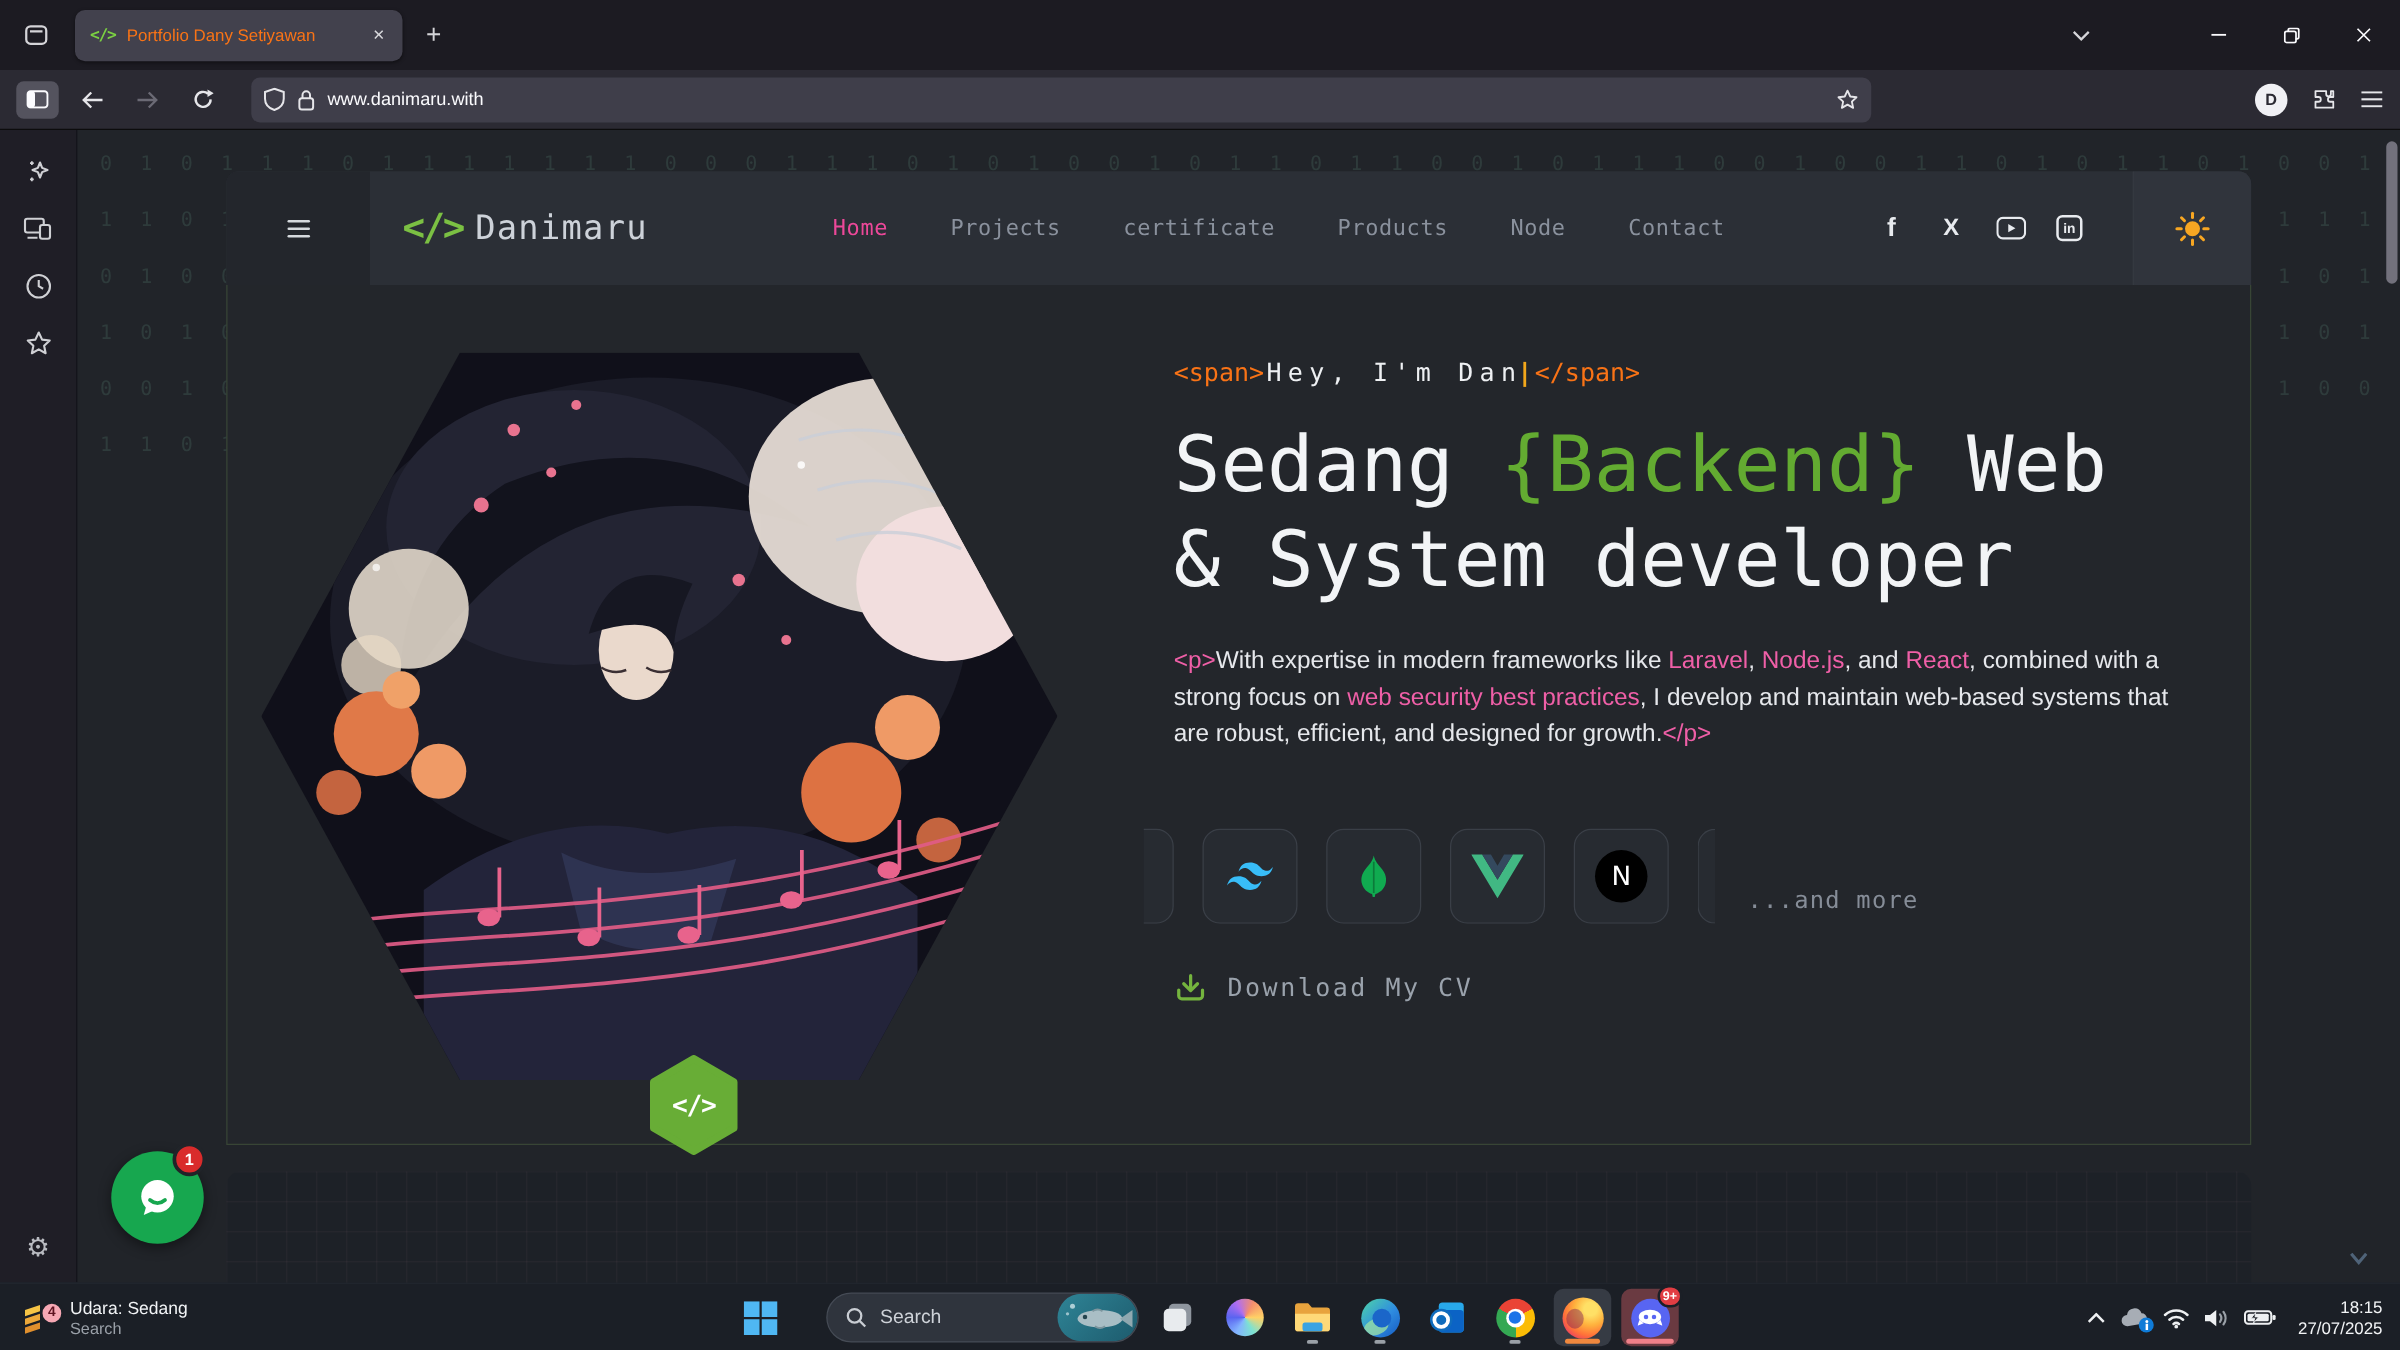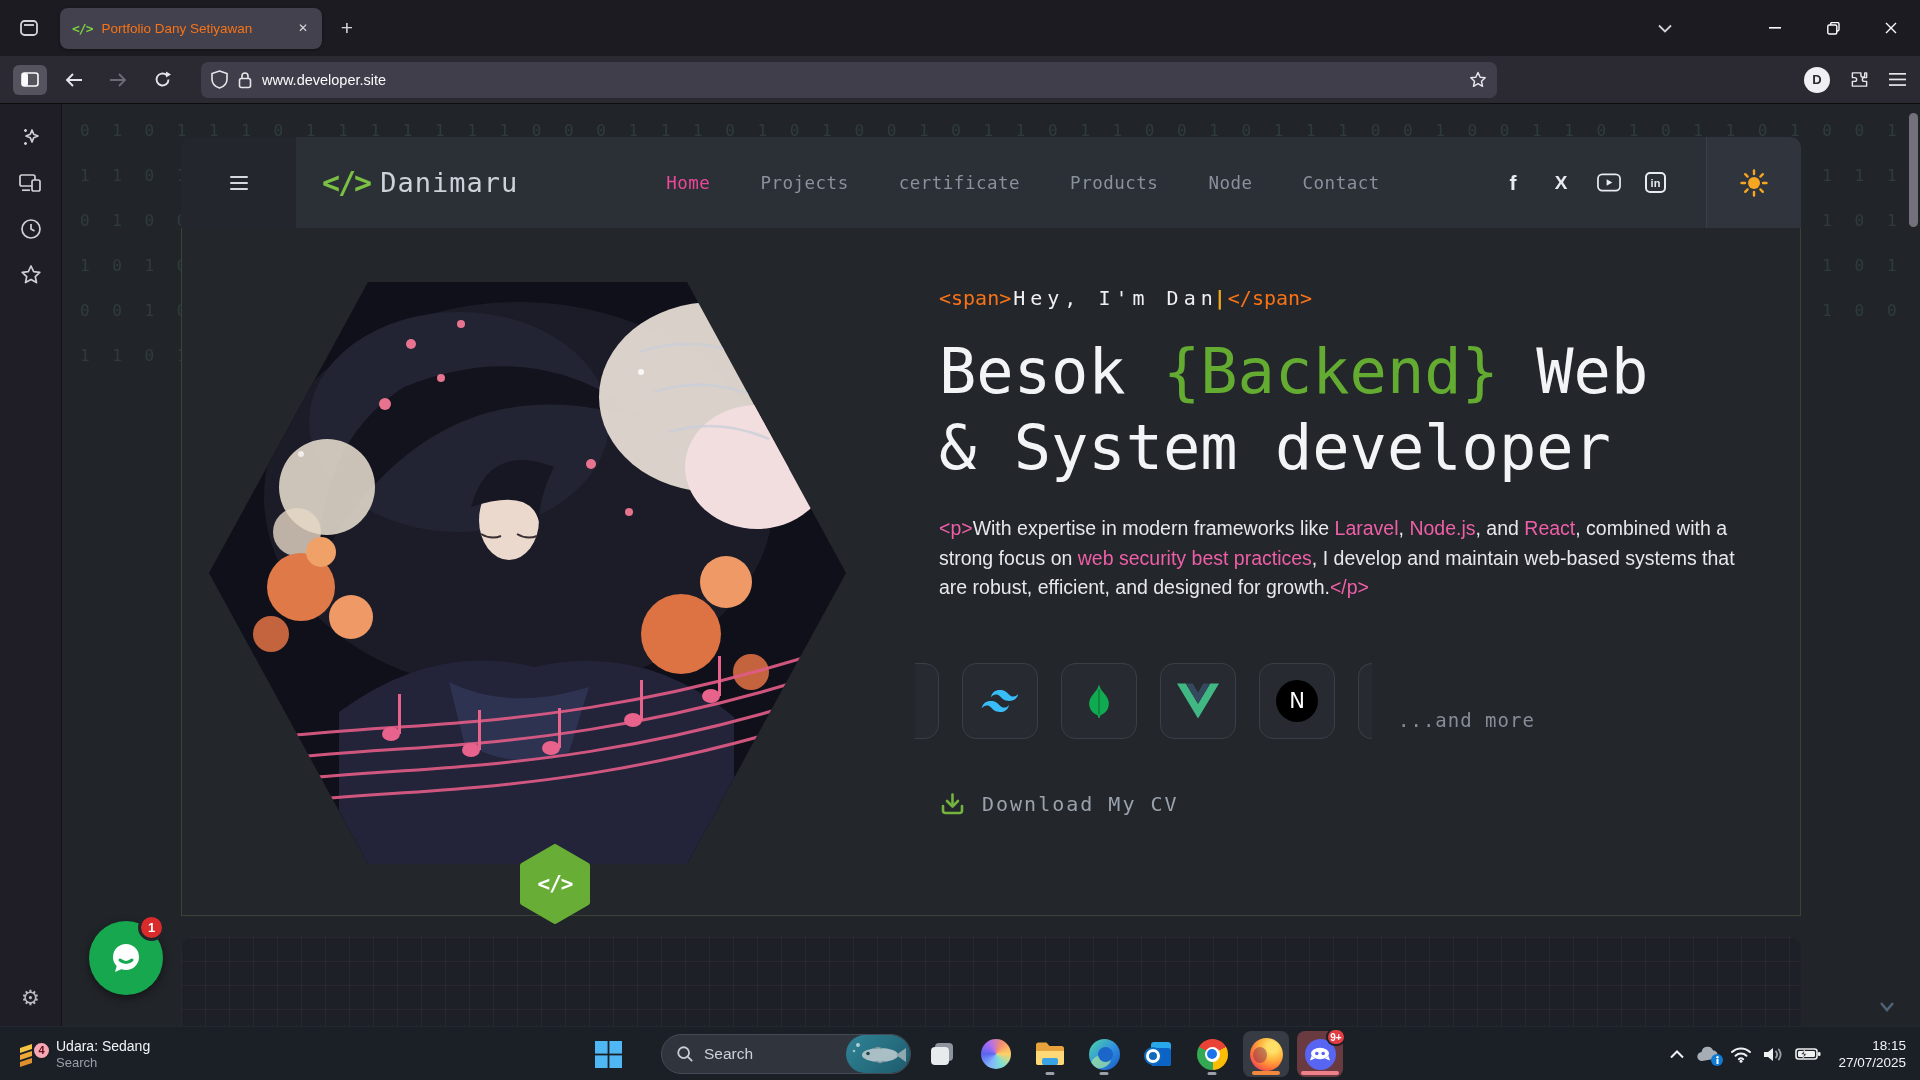--- a/index.html
+++ b/index.html
@@ -69,21 +69,21 @@
   h1.title { margin-top:24px; width:780px; font:400 62px/76px "DejaVu Sans Mono",monospace; color:#f2f4f6; letter-spacing:0; }
   h1.title .hl { color:#63ab31; }
   .desc { margin-top:28px; width:805px; font:19.5px/29.5px "Liberation Sans",sans-serif; color:#e6e8ec; }
   .desc .pk { color:#ef5fa7; }
   .techrow { margin-top:56px; margin-left:-24px; display:flex; align-items:flex-end; height:80px; overflow:hidden; width:680px; }
   .tcard { flex:none; width:76px; height:76px; background:#272b31; border:1px solid #3a3f47; border-radius:14px; display:flex; align-items:center; justify-content:center; margin-right:23px; }
   .tcard.partial { margin-left:-52px; }
   .tcard .nx { width:42px; height:42px; border-radius:50%; background:#000; color:#fff; display:flex; align-items:center; justify-content:center; font:500 21px "DejaVu Sans",sans-serif; }
   .tcard.sliver { width:14px; border-right:none; border-radius:14px 0 0 14px; margin-right:0; }
   .andmore { flex:none; font:19px "DejaVu Sans Mono",monospace; color:#868d98; letter-spacing:1px; margin-left:26px; padding-bottom:8px; white-space:nowrap; }
-  .download { margin-top:52px; display:flex; align-items:center; }
+  .download { margin-top:38px; display:flex; align-items:center; }
   .download .dl-label { font:20px "DejaVu Sans Mono",monospace; color:#9aa2ac; letter-spacing:2px; margin-left:16px; }
 
   .section2 { margin-top:21px; height:120px; border-radius:12px; background:#1d2127;
     background-image:linear-gradient(rgba(240,170,190,.05) 1px, transparent 1px),
                      linear-gradient(90deg, rgba(240,170,190,.05) 1px, transparent 1px);
     background-size:24px 24px; }
 
   .chat { position:absolute; left:27px; top:817px; width:74px; height:74px; border-radius:50%; background:#17a74f; display:flex; align-items:center; justify-content:center; box-shadow:0 3px 10px rgba(0,0,0,.45); z-index:5; }
   .chatbadge { position:absolute; left:49px; top:-7px; width:27px; height:27px; border-radius:50%; background:#d92b2b; border:3px solid #212429; color:#fff; font:700 13px "Liberation Sans",sans-serif; display:flex; align-items:center; justify-content:center; }
   .scrollthumb { position:absolute; right:2px; top:9px; width:9px; height:114px; border-radius:5px; background:#72717c; z-index:6; }
@@ -181,21 +181,21 @@
       <svg width="17" height="19" viewBox="0 0 17 19">
           <path d="M8.5 1 L16 3.6 V9 c0 4.6-3 7.6-7.5 9 C4 16.6 1 13.6 1 9 V3.6 Z" fill="none" stroke="#e6e6ea" stroke-width="1.6"></path>
         </svg>
     </span>
     <span class="tool-ic" style="margin-left:10px">
       <svg width="14" height="18" viewBox="0 0 14 18">
           <rect x="1.5" y="7.5" width="11" height="9" rx="2" fill="none" stroke="#e6e6ea" stroke-width="1.6"></rect>
           <path d="M4 7.5 V5 a3 3 0 0 1 6 0 v2.5" fill="none" stroke="#e6e6ea" stroke-width="1.6"></path>
         </svg>
     </span>
-    <span class="txt">www.developer.site</span>
+    <span class="txt">www.danimaru.with</span>
     <span class="tool-ic">
       <svg width="18" height="18" viewBox="0 0 18 18">
           <path d="M9 1.5 l2.2 4.7 5 .6 -3.7 3.5 1 5 -4.5-2.6 -4.5 2.6 1-5 L1.8 6.8 l5-.6 Z" fill="none" stroke="#e6e6ea" stroke-width="1.5" stroke-linejoin="round"></path>
         </svg>
     </span>
   </div>
   <div style="display:flex;align-items:center;margin-left:auto;margin-right:14px;column-gap:20px;">
     <div class="profile">D</div>
     <div class="tool-ic">
       <svg width="19" height="19" viewBox="0 0 19 19">
@@ -361,21 +361,21 @@
                 <polygon points="37,3 69,21.5 69,58.5 37,77 5,58.5 5,21.5" fill="#68ad36" stroke="#68ad36" stroke-width="6" stroke-linejoin="round"></polygon>
               </svg>
             <span class="bm">&lt;/&gt;</span>
           </div>
         </div>
 
         <div class="herotext">
           <div class="codeline mono">
             <span class="tag">&lt;span&gt;</span><span class="typed">Hey, I'm Dan</span><span class="caret">|</span><span class="tag">&lt;/span&gt;</span>
           </div>
-          <h1 class="title"><span>Besok </span><span class="hl">{Backend}</span><span> Web &amp; System developer</span></h1>
+          <h1 class="title"><span>Sedang </span><span class="hl">{Backend}</span><span> Web &amp; System developer</span></h1>
           <p class="desc"><span class="pk">&lt;p&gt;</span><span>With expertise in modern frameworks like </span><span class="pk">Laravel</span><span>, </span><span class="pk">Node.js</span><span>, and </span><span class="pk">React</span><span>, combined with a strong focus on </span><span class="pk">web security best practices</span><span>, I develop and maintain web-based systems that are robust, efficient, and designed for growth.</span><span class="pk">&lt;/p&gt;</span></p>
 
           <div class="techrow">
             <div class="tcard partial"></div>
             <div class="tcard">
               <svg width="44" height="44" viewBox="0 0 24 24">
                   <path fill="#38bdf8" d="M12 6C9.33 6 7.67 7.33 7 10c1-1.33 2.17-1.83 3.5-1.5.76.19 1.31.74 1.91 1.35C13.39 10.84 14.52 12 17 12c2.67 0 4.33-1.33 5-4-1 1.33-2.17 1.83-3.5 1.5-.76-.19-1.31-.74-1.91-1.35C15.61 7.16 14.48 6 12 6zM7 12c-2.67 0-4.33 1.33-5 4 1-1.33 2.17-1.83 3.5-1.5.76.19 1.31.74 1.91 1.35C8.39 16.84 9.52 18 12 18c2.67 0 4.33-1.33 5-4-1 1.33-2.17 1.83-3.5 1.5-.76-.19-1.31-.74-1.91-1.35C10.61 13.16 9.48 12 7 12z"></path>
                 </svg>
             </div>
             <div class="tcard">

